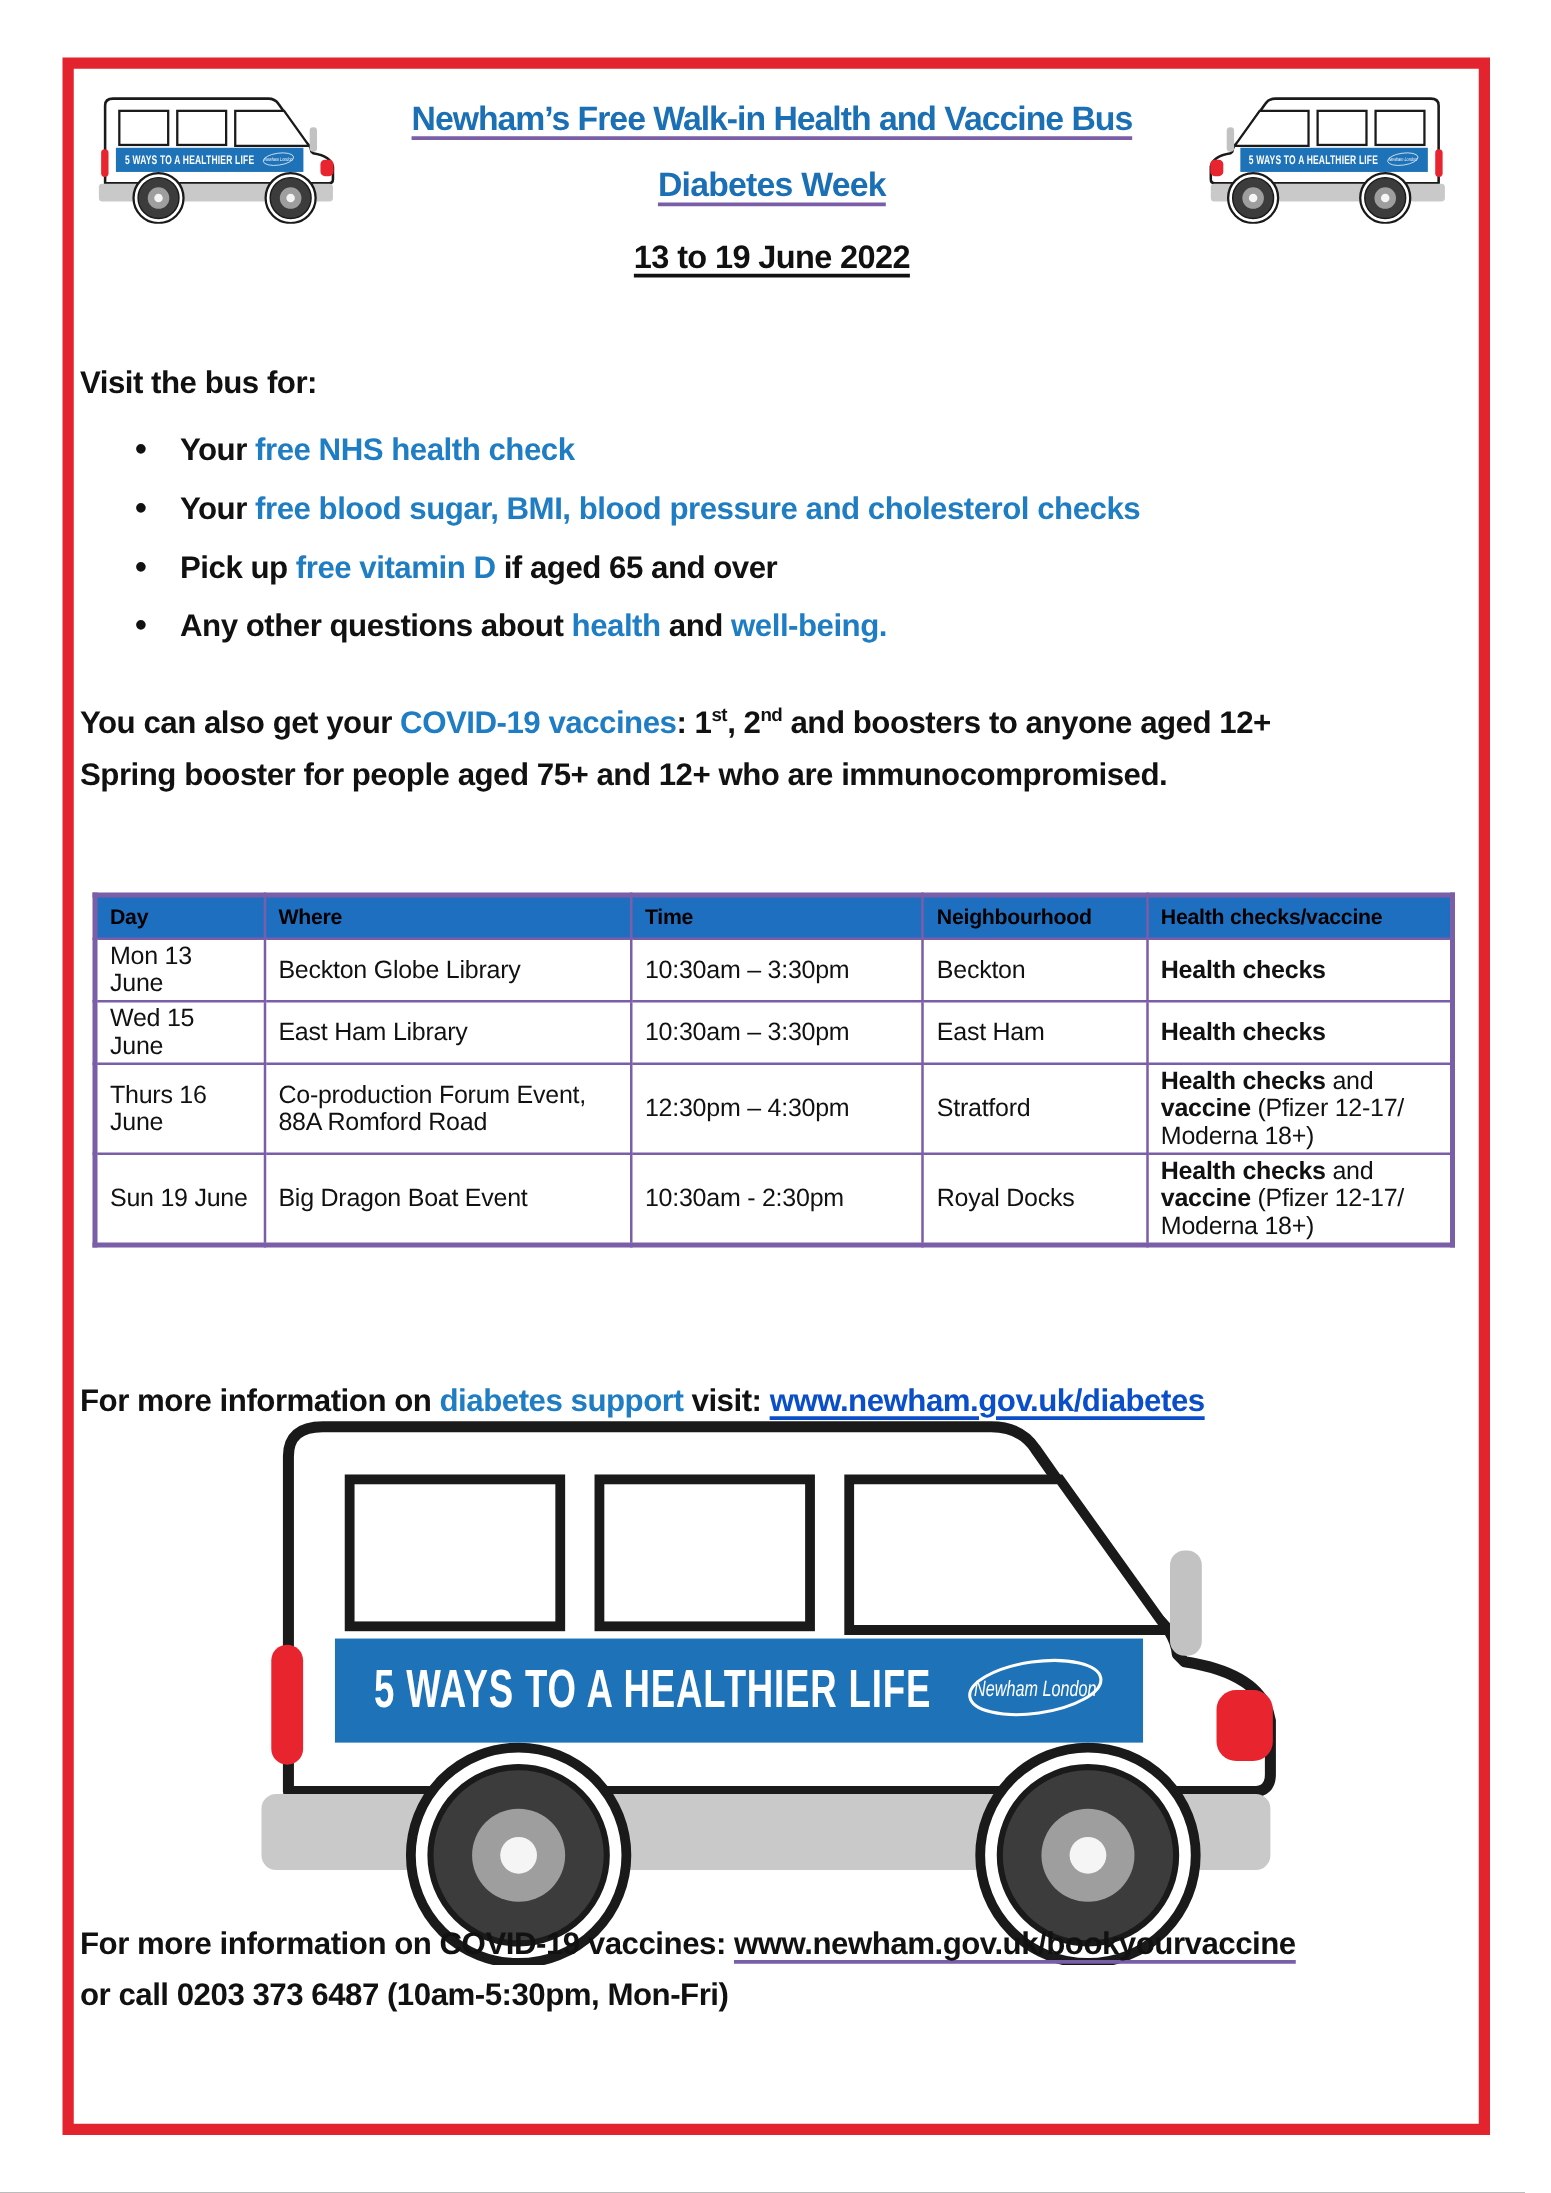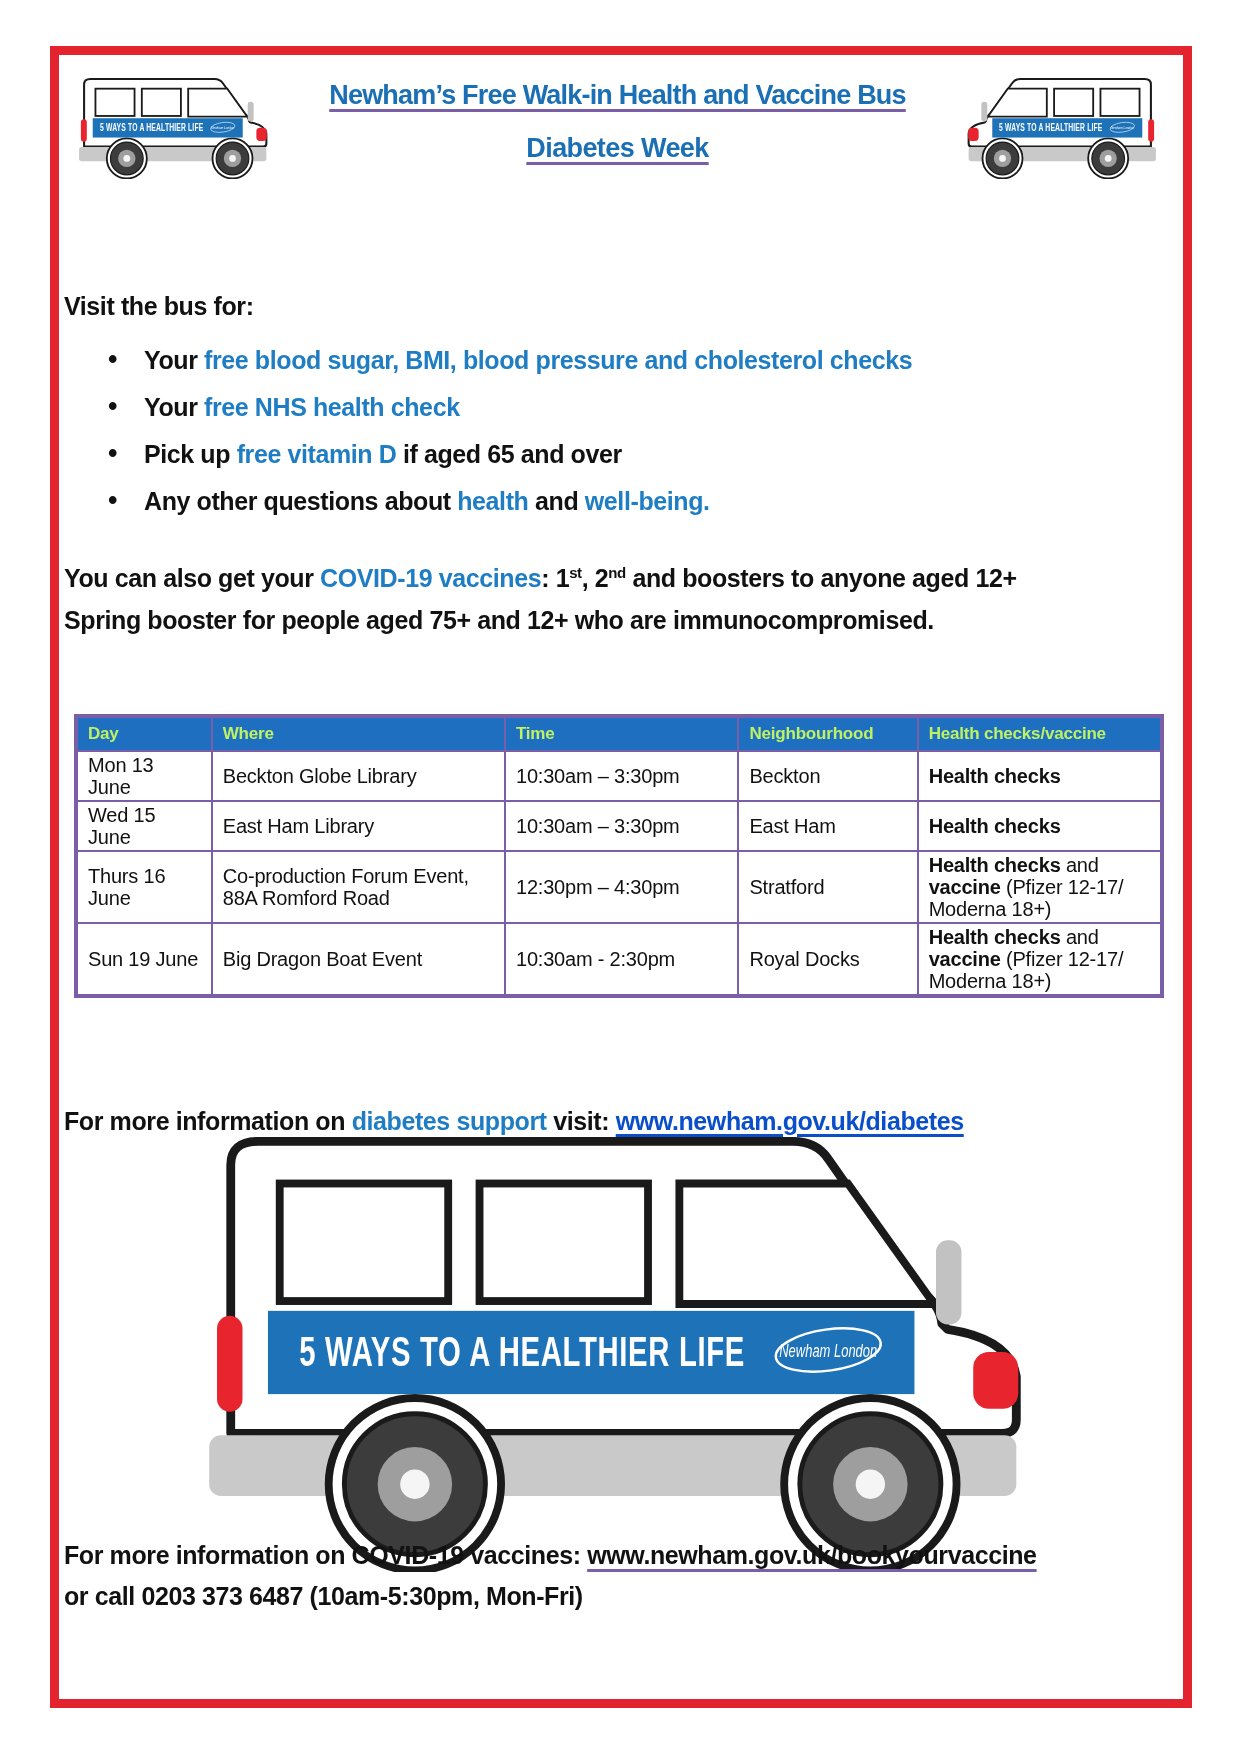--- a/index.html
+++ b/index.html
@@ -69,21 +69,21 @@
   .covid sup { font-size: 15px; }
 
   
   table.schedule {
     position: absolute; top: 714px; left: 74px; width: 1090px;
     border-collapse: collapse; table-layout: fixed;
     border: 4px solid #7b5ea8;
   }
   .schedule th, .schedule td { border: 2px solid #7b5ea8; }
   .schedule th {
-    background: #1f6fc0; color: #bef264;
+    background: #1f6fc0; color: #000000;
     font-size: 17px; font-weight: 700; text-align: left;
     padding: 6px 10px; letter-spacing: -0.2px;
   }
   .schedule td {
     font-size: 20px; font-weight: 400; color: #111;
     padding: 2px 10px; line-height: 22px; vertical-align: middle;
     letter-spacing: -0.2px;
   }
   .cell-day   { white-space: pre-line; font-weight: 700; }
   .cell-where { font-weight: 700; }
@@ -165,42 +165,43 @@
       <text class="banner-text" x="132" y="259" textLength="455" lengthAdjust="spacingAndGlyphs">5 WAYS TO A HEALTHIER LIFE</text>
       <g>
         <ellipse cx="672" cy="243" rx="54" ry="21" fill="none" stroke="#fff" stroke-width="2.5" transform="rotate(-8 672 243)"></ellipse>
         <text class="logo-text" x="672" y="250" text-anchor="middle" textLength="100" lengthAdjust="spacingAndGlyphs">Newham London</text>
       </g>
     </svg>
 
     <div class="titles">
       <span class="title">Newham’s Free Walk-in Health and Vaccine Bus</span>
       <span class="subtitle">Diabetes Week</span>
+      <span class="dates">13 to 19 June 2022</span>
     </div>
 
     <svg class="bus-small" viewBox="0 0 880 470">
       <g transform="translate(880,0) scale(-1,1)">
           <use href="#vanbody"></use>
         </g>
       <text class="banner-text" x="150" y="259" textLength="455" lengthAdjust="spacingAndGlyphs">5 WAYS TO A HEALTHIER LIFE</text>
       <g>
         <ellipse cx="692" cy="243" rx="54" ry="21" fill="none" stroke="#fff" stroke-width="2.5" transform="rotate(-8 692 243)"></ellipse>
         <text class="logo-text" x="692" y="250" text-anchor="middle" textLength="100" lengthAdjust="spacingAndGlyphs">Newham London</text>
       </g>
     </svg>
   </div>
 
   <div class="intro">
     <div class="intro-heading">Visit the bus for:</div>
     <ul class="bullets">
       <li>
+        <span>Your </span><span class="blue">free NHS health check</span><span></span><span class="blue"></span>
+      </li>
+      <li>
         <span>Your </span><span class="blue">free blood sugar, BMI, blood pressure and cholesterol checks</span><span></span><span class="blue"></span>
-      </li>
-      <li>
-        <span>Your </span><span class="blue">free NHS health check</span><span></span><span class="blue"></span>
       </li>
       <li>
         <span>Pick up </span><span class="blue">free vitamin D</span><span> if aged 65 and over</span><span class="blue"></span>
       </li>
       <li>
         <span>Any other questions about </span><span class="blue">health</span><span> and </span><span class="blue">well-being.</span>
       </li>
     </ul>
 
     <div class="covid">

